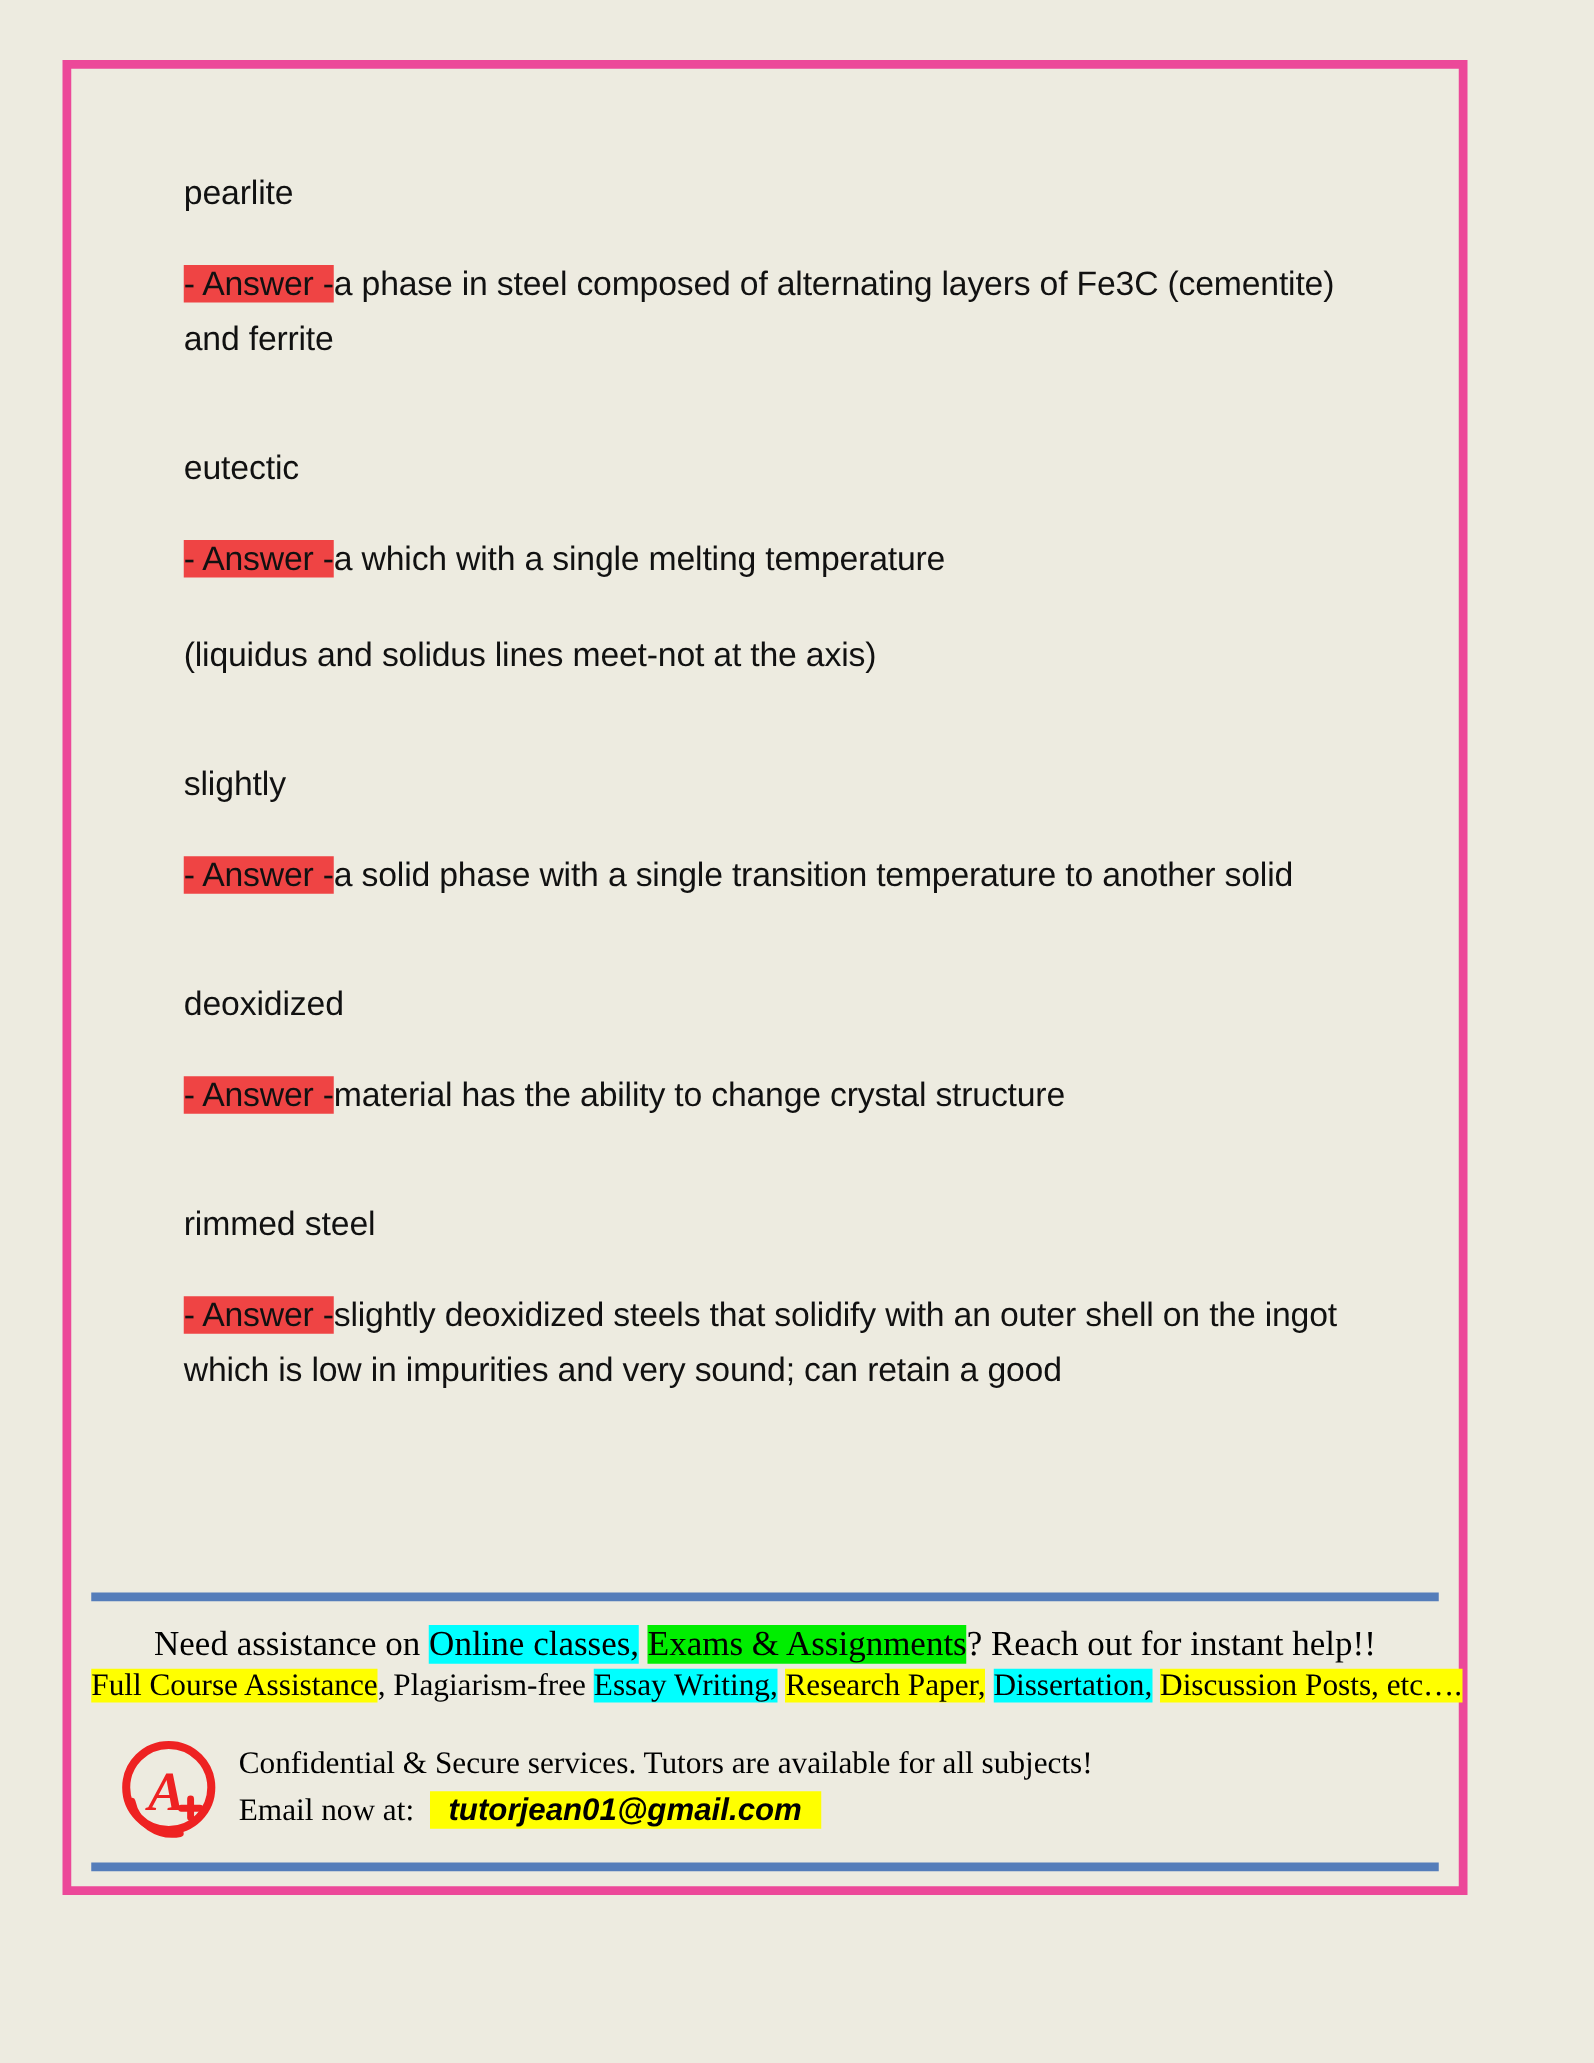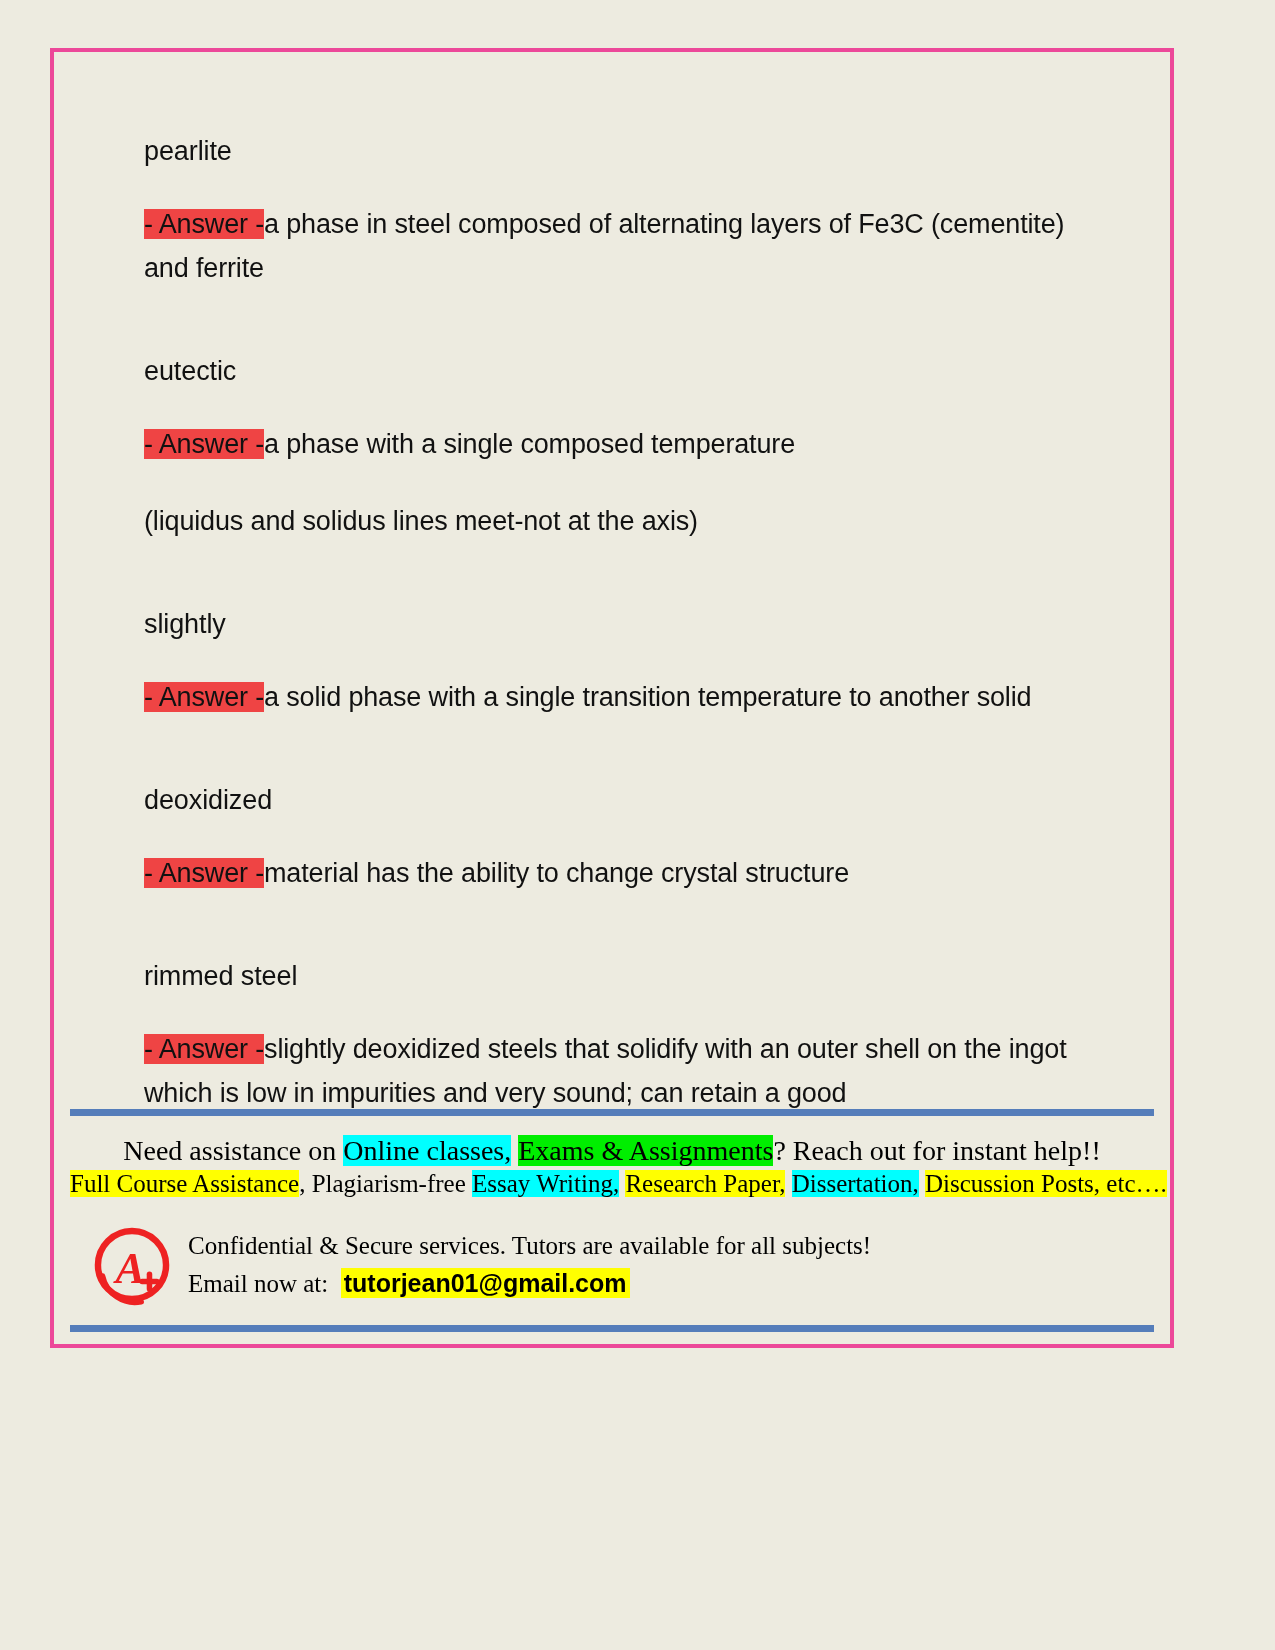--- a/index.html
+++ b/index.html
@@ -13,22 +13,22 @@
     font-family: "Liberation Sans", sans-serif;
     overflow: hidden;
   }
 
   
   #page {
     position: absolute;
     left: 50px;
     top: 48px;
     width: 1124px;
-    height: 1300px;
-    border: 4px solid #ec4899;
+    height: 1468px;
+    border: 7px solid #ec4899;
     background: #edebe0;
     box-sizing: border-box;
   }
 
   
   #content {
     position: absolute;
     left: 90px;
     top: 82px;
     width: 940px;
@@ -134,38 +134,39 @@
     color: #000;
     white-space: nowrap;
   }
 
   .email {
     font-family: "Liberation Sans", sans-serif;
     font-weight: bold;
     font-size: 25px;
     background: #ffff00;
     color: #000;
-    padding: 1px 3px;
+    padding: 1px 15px;
+    font-style: italic;
   }
 </style>
 </head>
 <body>
 
 <div id="page">
 
   <div id="content">
 
     <div class="qa-block">
       <div class="term">pearlite</div>
       <div class="answer"><span class="hl-yellow">- Answer -</span><span>a phase in steel composed of alternating layers of Fe3C (cementite) and ferrite</span></div>
     </div>
 
     <div class="qa-block">
       <div class="term">eutectic</div>
-      <div class="answer"><span class="hl-yellow">- Answer -</span><span>a phase with a single composed temperature</span></div>
+      <div class="answer"><span class="hl-yellow">- Answer -</span><span>a which with a single melting temperature</span></div>
       <div class="answer" style="margin-top:34px">(liquidus and solidus lines meet-not at the axis)</div>
     </div>
 
     <div class="qa-block">
       <div class="term">slightly</div>
       <div class="answer"><span class="hl-yellow">- Answer -</span><span>a solid phase with a single transition temperature to another solid</span></div>
     </div>
 
     <div class="qa-block">
       <div class="term">deoxidized</div>

